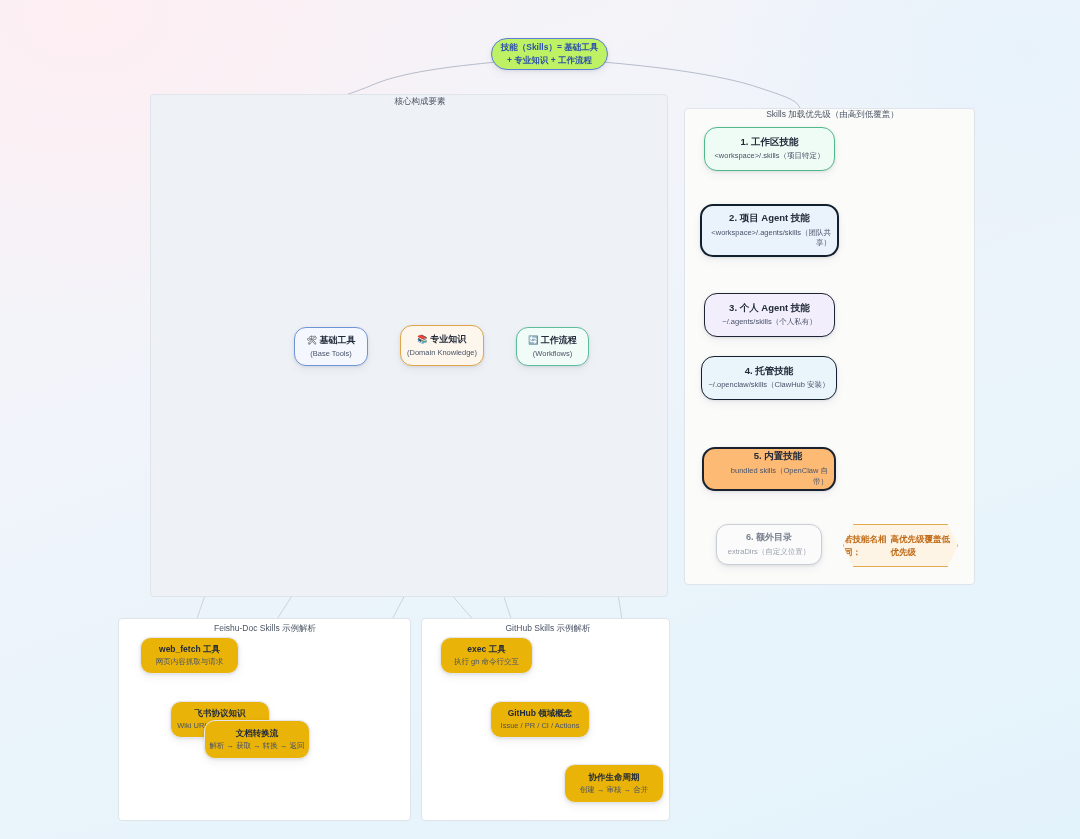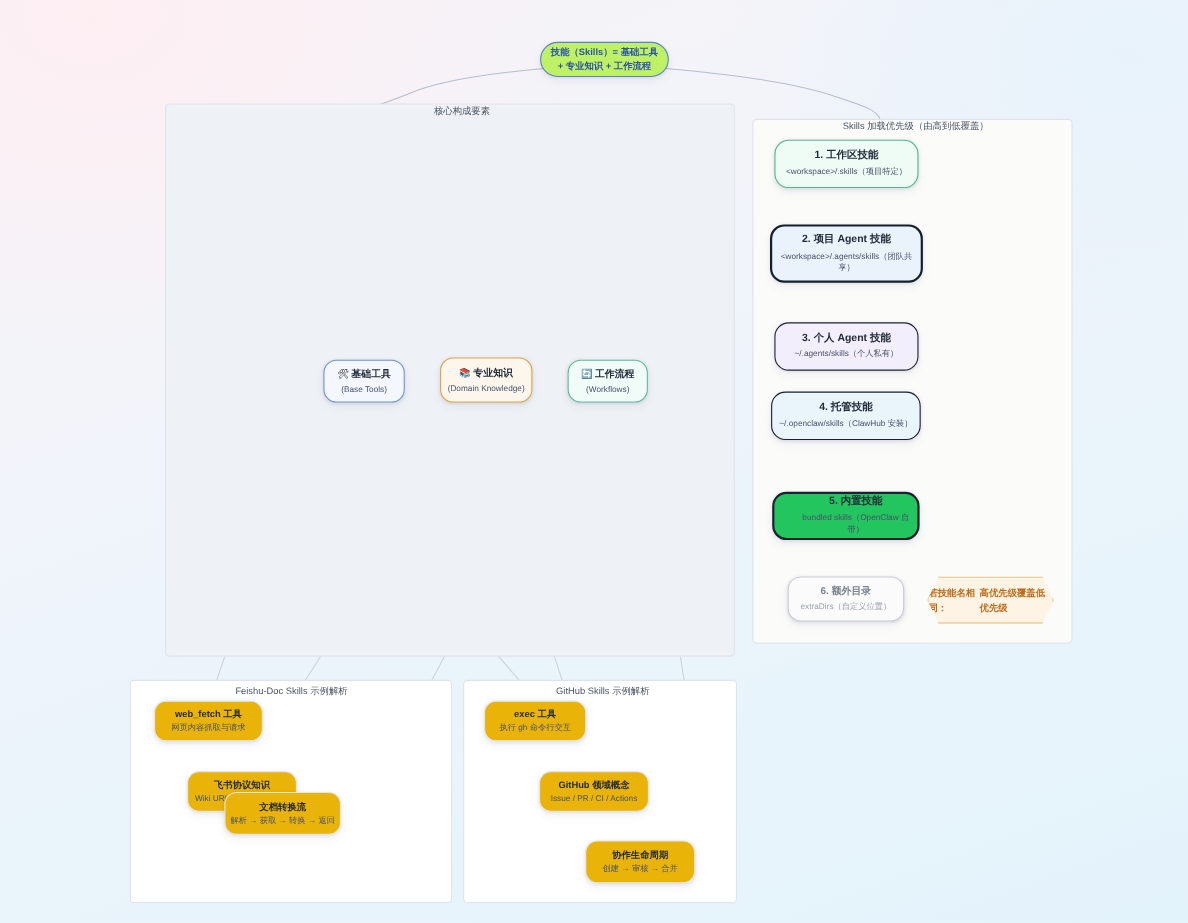--- a/index.html
+++ b/index.html
@@ -17,21 +17,21 @@
 
   
   .node{
     position:absolute;box-sizing:border-box;
     border-radius:12px;background:#fff;
     display:flex;flex-direction:column;align-items:center;justify-content:center;
     text-align:center;line-height:1.35;
     box-shadow:0 1px 3px rgba(30,40,70,.10),0 4px 10px rgba(30,40,70,.05);
   }
   .node .t1{font-size:10.5px;font-weight:bold;color:#222b3a;}
-  .node .t2{font-size:8.5px;color:#49536a;margin-top:3px;}
+  .node .t2{font-size:8.5px;color:#49536a;margin-top:3px;text-align:right;}
 
   
   .root{
     left:491px;top:38px;width:117px;height:32px;
     border:1.3px solid #5b7fd6;border-radius:16px;
     background:#bef264;
     justify-content:center;padding:0 6px;
   }
   .root .t1{font-size:8.5px;font-weight:bold;color:#2d52ab;line-height:1.5;}
 
@@ -65,21 +65,21 @@
   #n-flow{left:516px;top:327px;width:73px;height:39px;border:1.3px solid #5bbd9a;background:#f1fbf7;}
 
   
   .prio{width:131px;padding:5px 6px;}
   .prio .t1{font-size:9.5px;}
   .prio .t2{font-size:7.5px;line-height:1.45;}
   #p1{left:704px;top:127px;height:44px;border:1.4px solid #4fb98a;background:#effbf5;border-radius:13px;}
   #p2{left:700px;top:204px;width:139px;height:53px;border:2.1px solid #12202e;background:#eaf3fb;border-radius:13px;}
   #p3{left:704px;top:293px;height:44px;border:1.4px solid #1d2433;background:#f3eefb;border-radius:13px;}
   #p4{left:701px;top:356px;width:136px;height:44px;border:1.9px solid #14202e;background:#eaf4fb;border-radius:13px;}
-  #p5{left:702px;top:447px;width:134px;height:44px;border:2px solid #1a2230;background:#22c55e;border-radius:13px;padding-left:24px;}
+  #p5{left:702px;top:447px;width:134px;height:44px;border:2px solid #1a2230;background:#fdba74;border-radius:13px;padding-left:24px;}
   #p6{left:716px;top:524px;width:106px;height:41px;border:1.1px solid #c9cdd6;background:#fbfbfb;border-radius:12px;}
   #p6 .t1{font-size:9px;color:#7b8290;}
   #p6 .t2{font-size:7.5px;color:#9aa0ac;}
 
   
   #note{
     position:absolute;left:843px;top:524px;width:113px;height:41px;
     background:#fdf4e6;border:1.2px solid #e2a94e;
     display:flex;flex-direction:row;align-items:center;justify-content:center;
     -webkit-clip-path:polygon(9% 0,91% 0,100% 50%,91% 100%,9% 100%,0 50%);
@@ -89,21 +89,21 @@
 
   
   .ex{width:99px;height:37px;border:1px solid #e4e6ec;border-radius:11px;background:#eab308;}
   .ex .t1{font-size:8.5px;}
   .ex .t2{font-size:7.5px;margin-top:2px;}
   #f1{left:140px;top:637px;}
   #f2{left:170px;top:701px;width:100px;}
   #f3{left:204px;top:720px;width:106px;height:39px;}
   #g1{left:440px;top:637px;width:93px;}
   #g2{left:490px;top:701px;width:100px;}
-  #g3{left:532px;top:764px;width:100px;height:39px;}
+  #g3{left:564px;top:764px;width:100px;height:39px;}
 </style>
 </head>
 <body>
 
 <div id="stage">
 
   <svg class="edges">
     <defs>
       <marker id="ah" markerWidth="7" markerHeight="7" refX="5.2" refY="2.6" orient="auto">
         <path d="M0,0 L5.4,2.6 L0,5.2 z" fill="#9aa2b4"></path>

